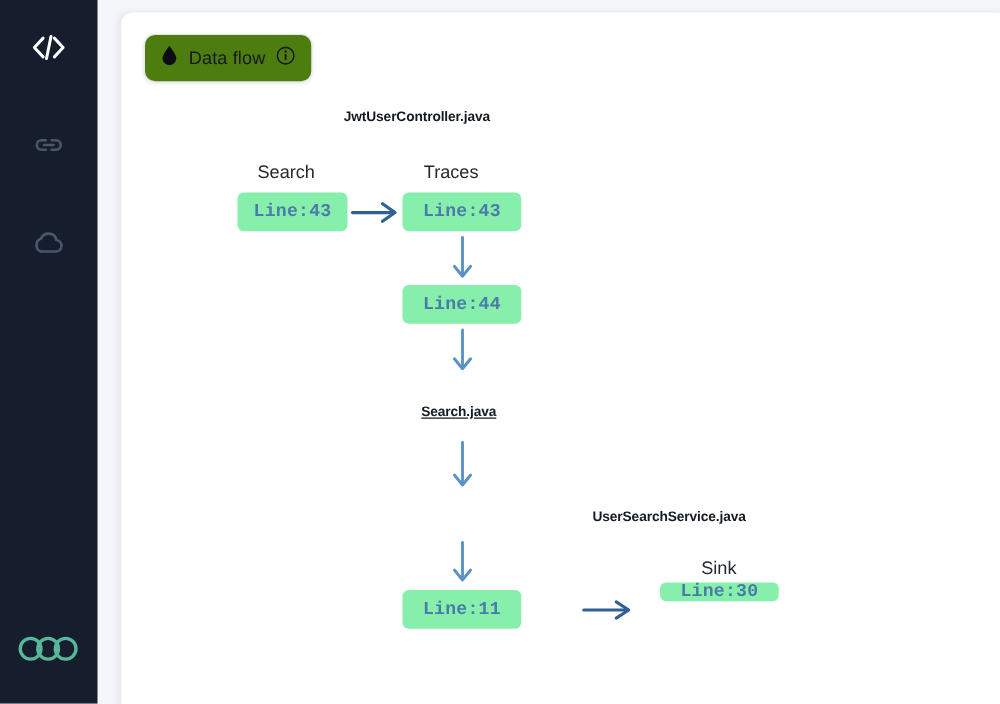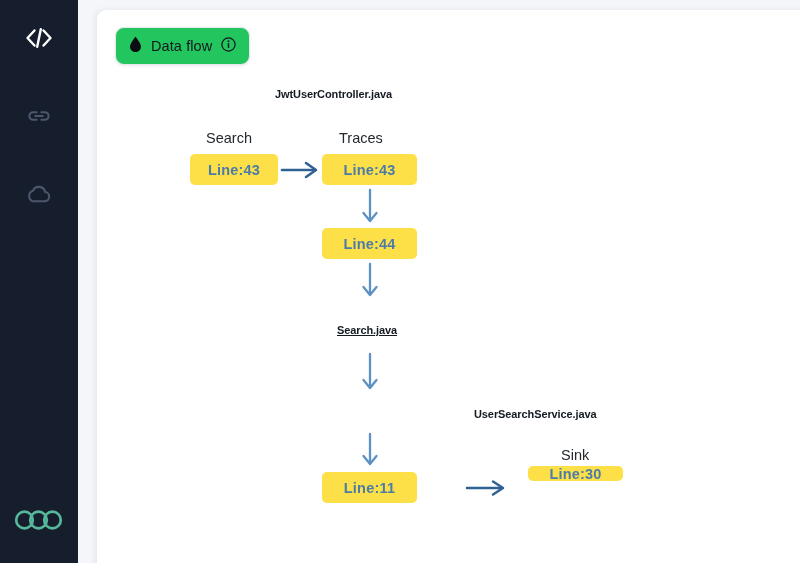--- a/index.html
+++ b/index.html
@@ -38,43 +38,44 @@
     background: #ffffff;
     border-radius: 9px 0 0 0;
     box-shadow: -2px 0 6px rgba(30,40,60,0.07);
   }
   .card-inner { position: relative; width: 100%; height: 100%; }
 
   
   .chip {
     position: absolute; left: 18px; top: 17px;
     display: inline-flex; align-items: center; gap: 9px;
-    background: #22c55e;
+    background: #4d7c0f;
     border: 1px solid #e6e9ef;
     border-radius: 9px;
     padding: 8px 13px 8px 13px;
     box-shadow: 0 1px 3px rgba(25,35,55,0.09);
     cursor: pointer;
   }
   .chip-label {
     font-size: 14.5px; color: #14181f; font-weight: 400;
     letter-spacing: .1px;
   }
 
   
   .node {
     position: absolute;
-    background: #fde047;
+    background: #86efac;
     border-radius: 5px;
     display: flex; align-items: center; justify-content: center;
     color: #4b7ba8;
     font-size: 14.5px;
     font-weight: 700;
     letter-spacing: .2px;
     cursor: pointer;
+    font-family: Liberation Mono, monospace;
   }
   .file-title {
     position: absolute;
     font-size: 11px;
     font-weight: 700;
     color: #141a22;
     white-space: nowrap;
     letter-spacing: -.1px;
   }
   .col-label {

